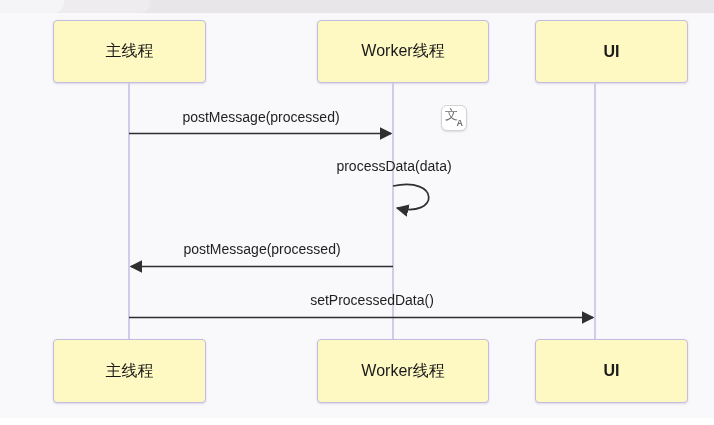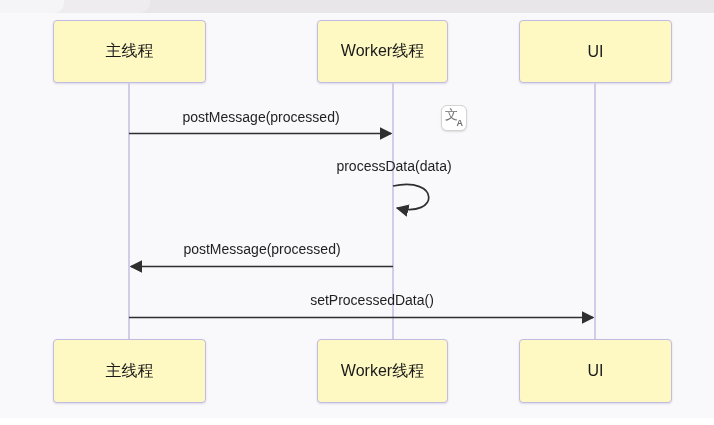--- a/index.html
+++ b/index.html
@@ -44,22 +44,22 @@
     border: 1px solid #c3bce2;
     border-radius: 4px;
     box-shadow: 0 1px 2px rgba(90, 80, 140, 0.18);
     display: flex; align-items: center; justify-content: center;
     font-size: 16px;
     color: #1a1a1a;
   }
   .top-row { top: 20px; }
   .bottom-row { top: 339px; height: 64px; }
   .actor-1 { left: 53px;  width: 153px; }
-  .actor-2 { left: 317px; width: 131px; }
-  .actor-3 { left: 519px; width: 153px; }
+  .actor-2 { left: 317px; width: 172px; }
+  .actor-3 { left: 535px; width: 153px; font-weight: bold; }
   
   .lifeline {
     position: absolute; top: 83px;
     width: 2px; height: 256px;
     background: #d3cce9;
   }
   .lifeline-1 { left: 128px; }
   .lifeline-2 { left: 392px; }
   .lifeline-3 { left: 594px; }
   

